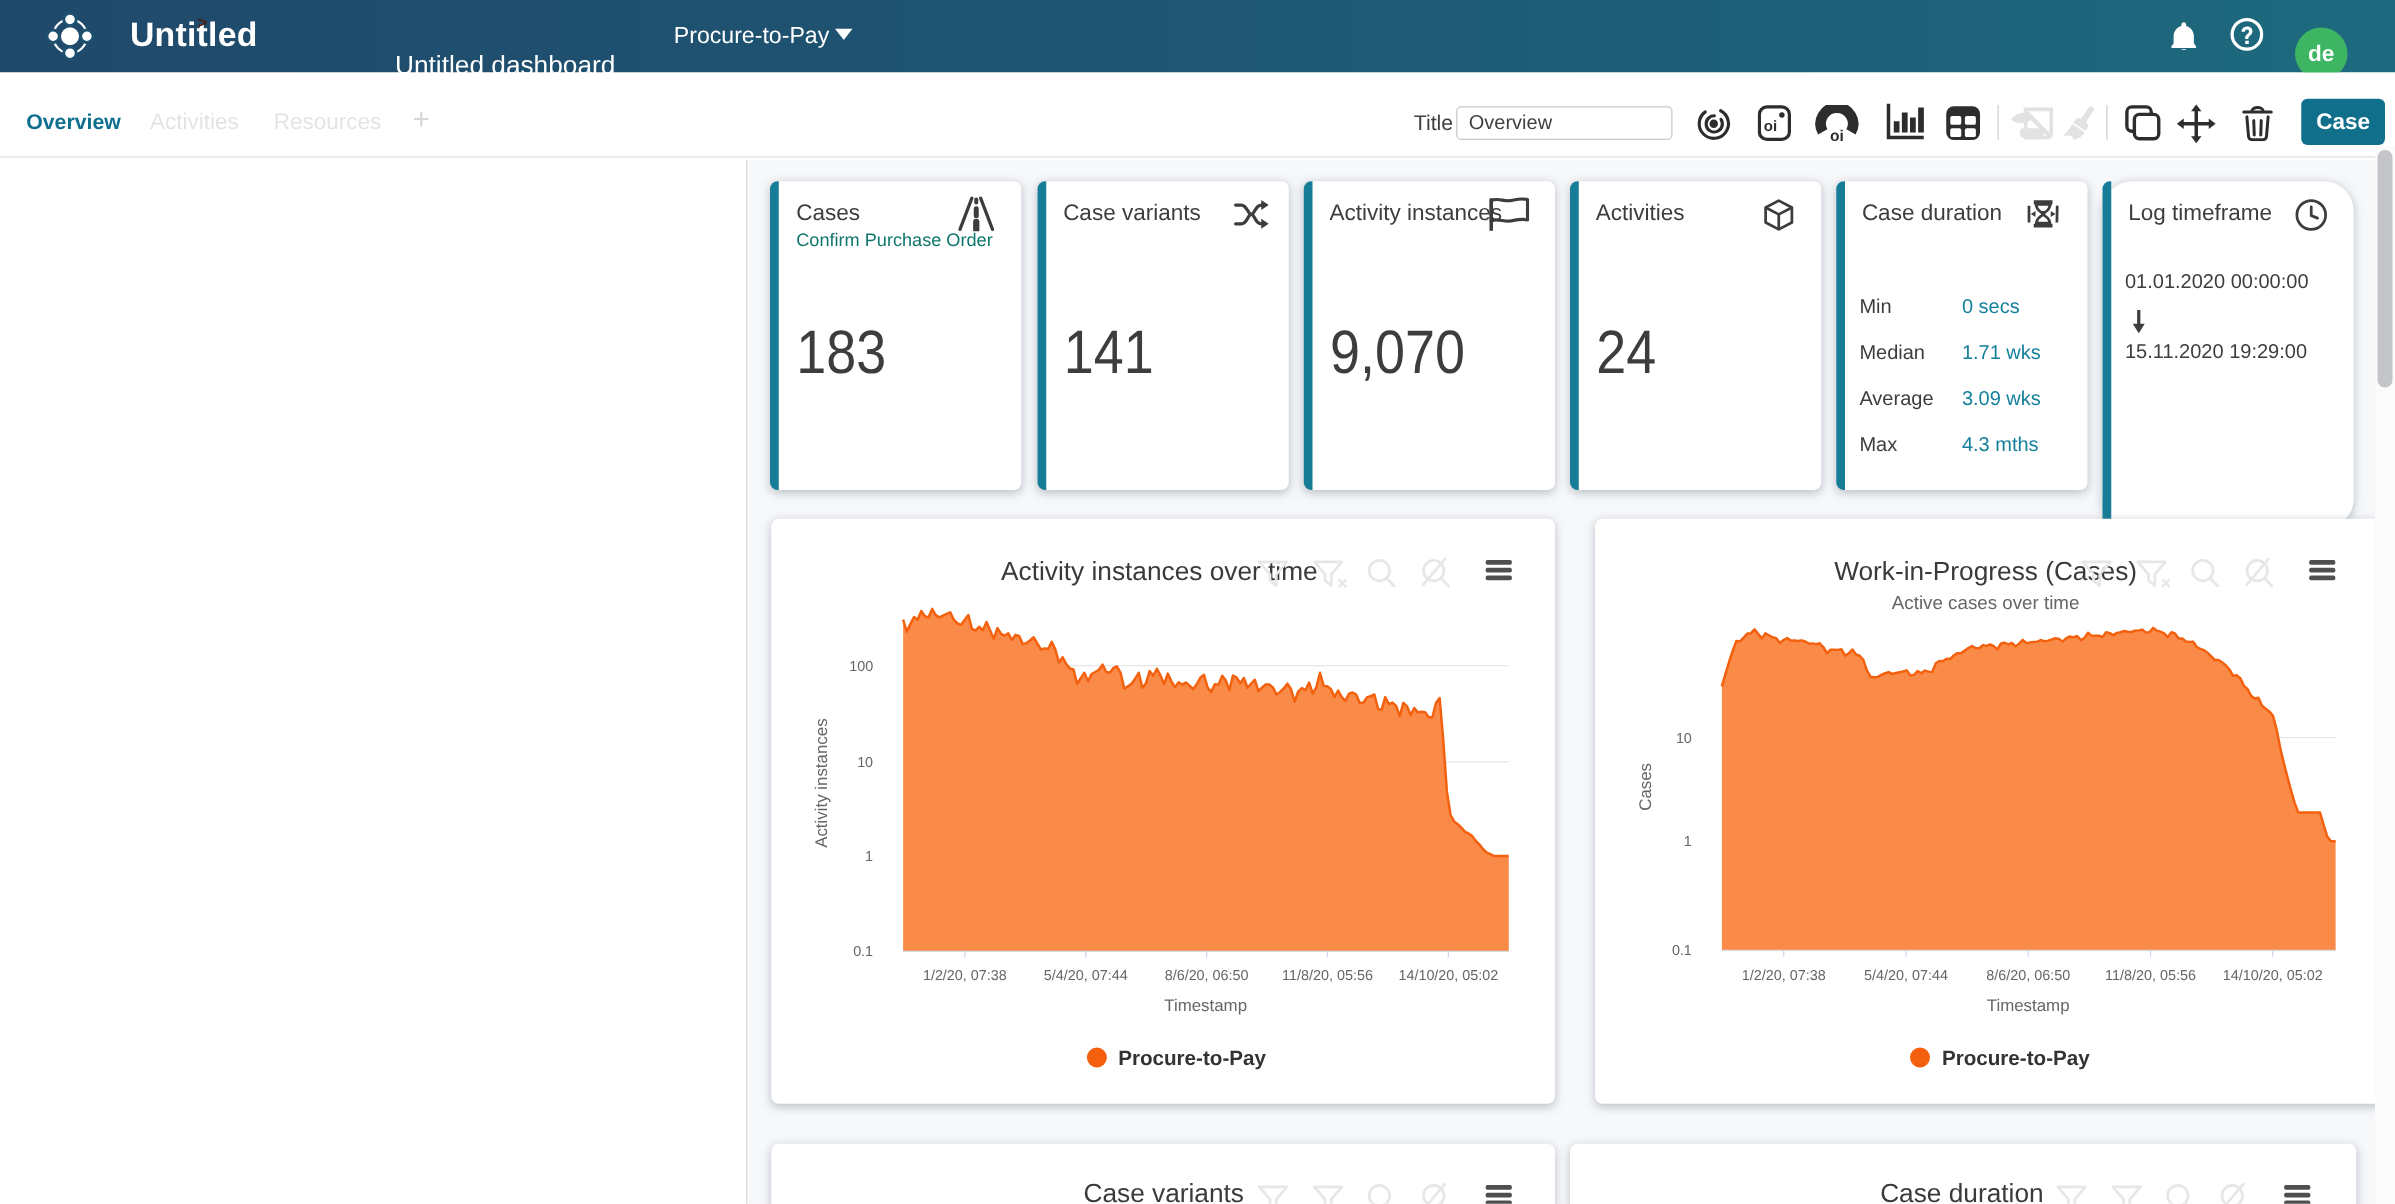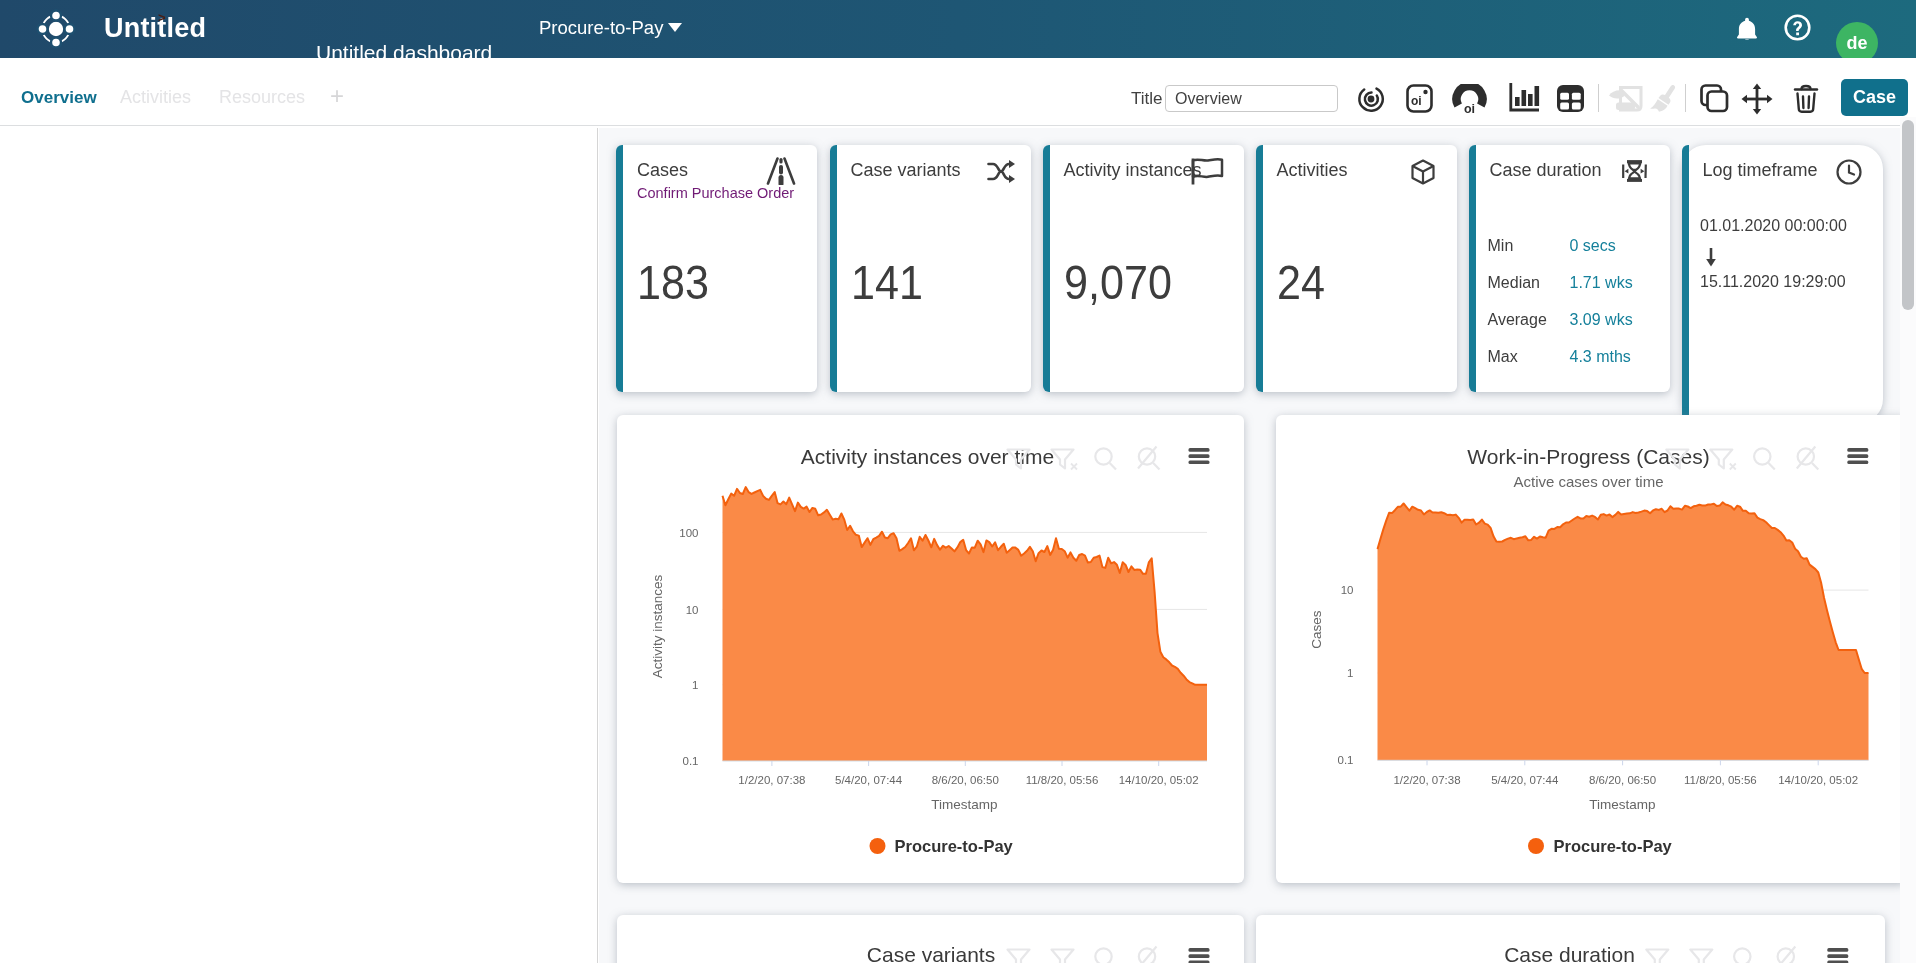--- a/index.html
+++ b/index.html
@@ -30,21 +30,21 @@
   .vsep { position:absolute; top:26px; width:1px; height:28px; background:#cfcfcf; }
   
   #leftpane { position:absolute; left:0; top:128px; width:598px; height:835px; background:#fff;
     border-right:1px solid #d5d5d5; }
   #content { position:absolute; left:599px; top:128px; width:1317px; height:835px; background:#f7f8fa; }
   .card { position:absolute; background:#fff; border-radius:6px;
     box-shadow:0 2px 8px rgba(125,135,150,0.5); }
   .statbar { position:absolute; left:0; top:0; width:7px; height:100%;
     background:#177c96; border-radius:6px 0 0 6px; }
   .stattitle { position:absolute; left:21px; top:15px; font-size:18px; color:#3d3d3d; }
-  .statsub { position:absolute; left:21px; top:40px; font-size:14.5px; color:#701a75; }
+  .statsub { position:absolute; left:21px; top:40px; font-size:14.5px; color:#0f766e; }
   .statnum { position:absolute; left:21px; top:109px; font-size:49px; color:#3d3d3d;
     transform:scaleX(0.88); transform-origin:0 0; white-space:nowrap; }
   .staticon { position:absolute; }
   svg text { font-family:"Liberation Sans", sans-serif; }
 </style>
 </head>
 <body>
 <div id="navbar">
   <svg class="abs" style="left:36px;top:9px" width="40" height="40" viewBox="0 0 40 40">
     <circle cx="20" cy="20" r="13.5" fill="none" stroke="#fff" stroke-width="1.8"></circle>

